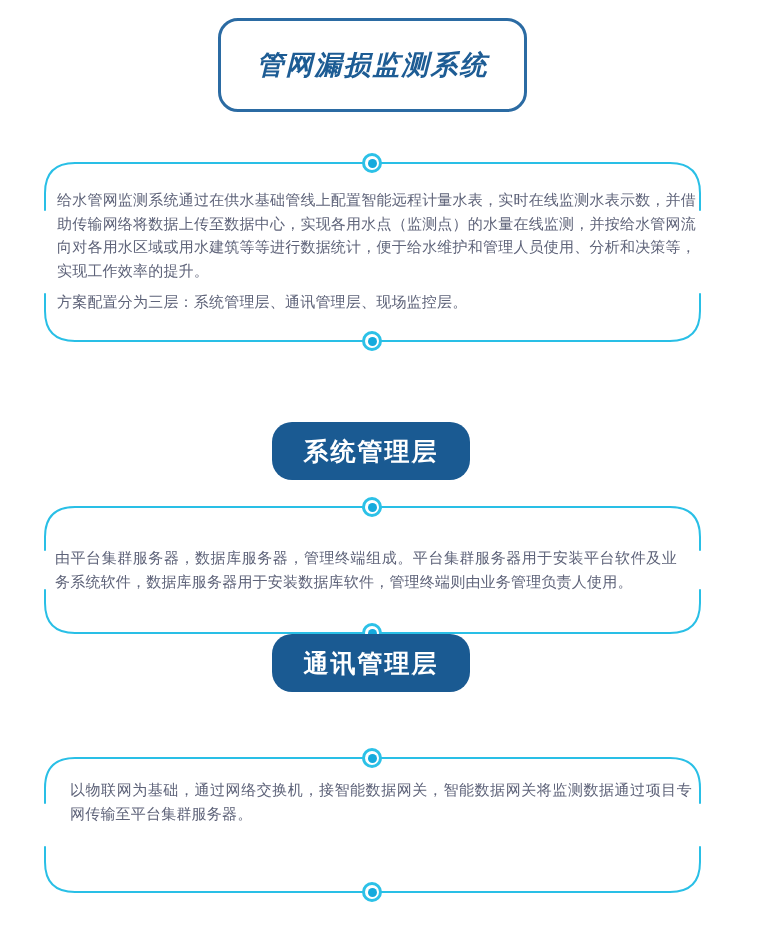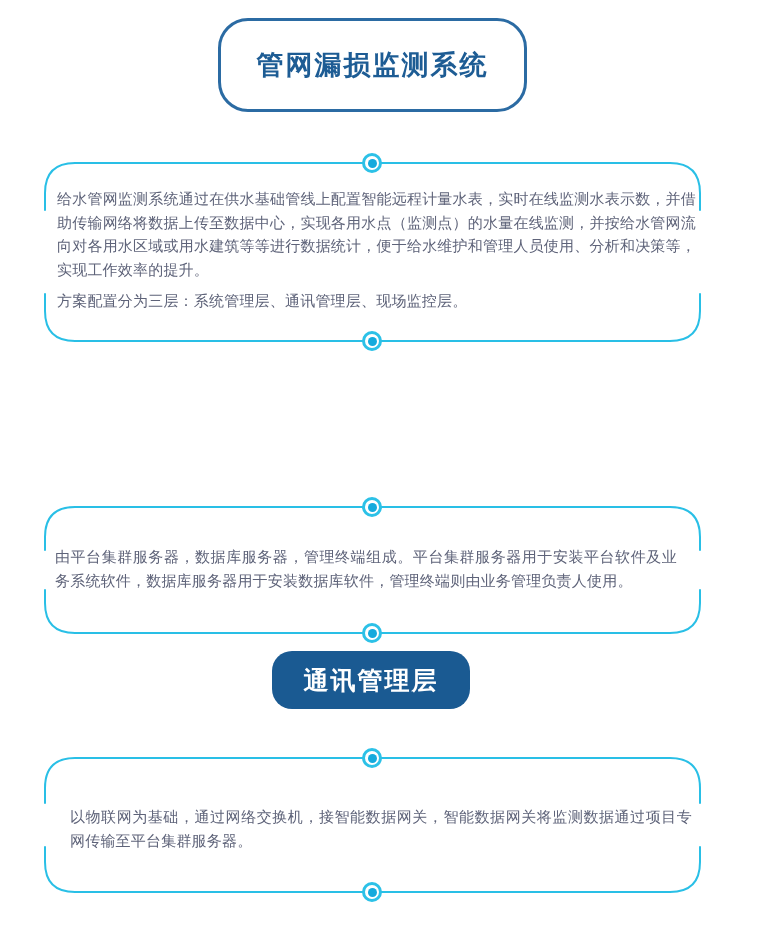--- a/index.html
+++ b/index.html
@@ -3,42 +3,42 @@
 <meta charset="utf-8">
 <style>
   html,body{margin:0;padding:0;background:#ffffff;}
   .page{
     position:relative;width:767px;height:942px;background:#ffffff;
     font-family:"Liberation Sans",sans-serif;overflow:hidden;
   }
   
   .title-box{
     position:absolute;left:218px;top:18px;width:309px;height:94px;
-    border:3px solid #2b6ba3;border-radius:30px;
-    display:flex;align-items:center;justify-content:center;box-sizing:border-box;
+    border:3px solid #2b6ba3;border-radius:20px;
+    display:flex;align-items:center;justify-content:center;box-sizing:border-box;font-style:italic;
   }
   .title-box span{
     font-size:27px;font-weight:bold;color:#1d5c94;letter-spacing:2px;
   }
   
   .bracket{position:absolute;left:44px;}
   .bracket path{fill:none;stroke:#29bfe6;stroke-width:2;stroke-linecap:round;}
   
   .dot{
     position:absolute;width:20px;height:20px;border-radius:50%;
     border:3px solid #2cc1e7;background:#ffffff;box-sizing:border-box;
   }
   .dot::after{
     content:"";position:absolute;left:50%;top:50%;width:9px;height:9px;
     margin:-4.5px 0 0 -4.5px;border-radius:50%;background:#14aadd;
   }
   
   .body-text{
     position:absolute;color:#5e6379;font-size:15px;line-height:23.5px;
-    text-align:justify;letter-spacing:0.2px;font-family:Liberation Serif, serif;
+    text-align:justify;letter-spacing:0.2px;
   }
   
   .label-box{
     position:absolute;left:272px;width:198px;height:58px;
     background:#1a5a92;border-radius:20px;
     display:flex;align-items:center;justify-content:center;
   }
   .label-box span{
     color:#ffffff;font-size:25px;font-weight:bold;letter-spacing:2px;
   }
@@ -55,36 +55,39 @@
   <svg class="bracket" style="top:162px" width="657" height="180" viewBox="0 0 657 180">
     <path d="M 1 48 L 1 31 Q 1 1 31 1 L 626 1 Q 656 1 656 31 L 656 48"></path>
     <path d="M 1 132 L 1 149 Q 1 179 31 179 L 626 179 Q 656 179 656 149 L 656 132"></path>
   </svg>
   <div class="dot" style="left:362px;top:153px"></div>
   <div class="dot" style="left:362px;top:331px"></div>
 
   <div class="body-text" style="left:57px;top:188px;width:639px">给水管网监测系统通过在供水基础管线上配置智能远程计量水表，实时在线监测水表示数，并借助传输网络将数据上传至数据中心，实现各用水点（监测点）的水量在线监测，并按给水管网流向对各用水区域或用水建筑等等进行数据统计，便于给水维护和管理人员使用、分析和决策等，实现工作效率的提升。</div>
   <div class="body-text" style="left:57px;top:290px;width:639px">方案配置分为三层：系统管理层、通讯管理层、现场监控层。</div>
 
+  <div class="label-box" style="top:422px">
+    <span>系统管理层</span>
+  </div>
 
   <svg class="bracket" style="top:506px" width="657" height="128" viewBox="0 0 657 128">
     <path d="M 1 44 L 1 31 Q 1 1 31 1 L 626 1 Q 656 1 656 31 L 656 44"></path>
     <path d="M 1 84 L 1 97 Q 1 127 31 127 L 626 127 Q 656 127 656 97 L 656 84"></path>
   </svg>
   <div class="dot" style="left:362px;top:497px"></div>
   <div class="dot" style="left:362px;top:623px"></div>
 
   <div class="body-text" style="left:55px;top:546px;width:622px">由平台集群服务器，数据库服务器，管理终端组成。平台集群服务器用于安装平台软件及业务系统软件，数据库服务器用于安装数据库软件，管理终端则由业务管理负责人使用。</div>
 
-  <div class="label-box" style="top:651px">
+  <div class="label-box" style="top:634px">
     <span>通讯管理层</span>
   </div>
 
   <svg class="bracket" style="top:757px" width="657" height="136" viewBox="0 0 657 136">
     <path d="M 1 46 L 1 31 Q 1 1 31 1 L 626 1 Q 656 1 656 31 L 656 46"></path>
     <path d="M 1 90 L 1 105 Q 1 135 31 135 L 626 135 Q 656 135 656 105 L 656 90"></path>
   </svg>
   <div class="dot" style="left:362px;top:748px"></div>
   <div class="dot" style="left:362px;top:882px"></div>
 
-  <div class="body-text" style="left:70px;top:806px;width:622px">以物联网为基础，通过网络交换机，接智能数据网关，智能数据网关将监测数据通过项目专网传输至平台集群服务器。</div>
+  <div class="body-text" style="left:70px;top:778px;width:622px">以物联网为基础，通过网络交换机，接智能数据网关，智能数据网关将监测数据通过项目专网传输至平台集群服务器。</div>
 
 </div>
 
 </body></html>

